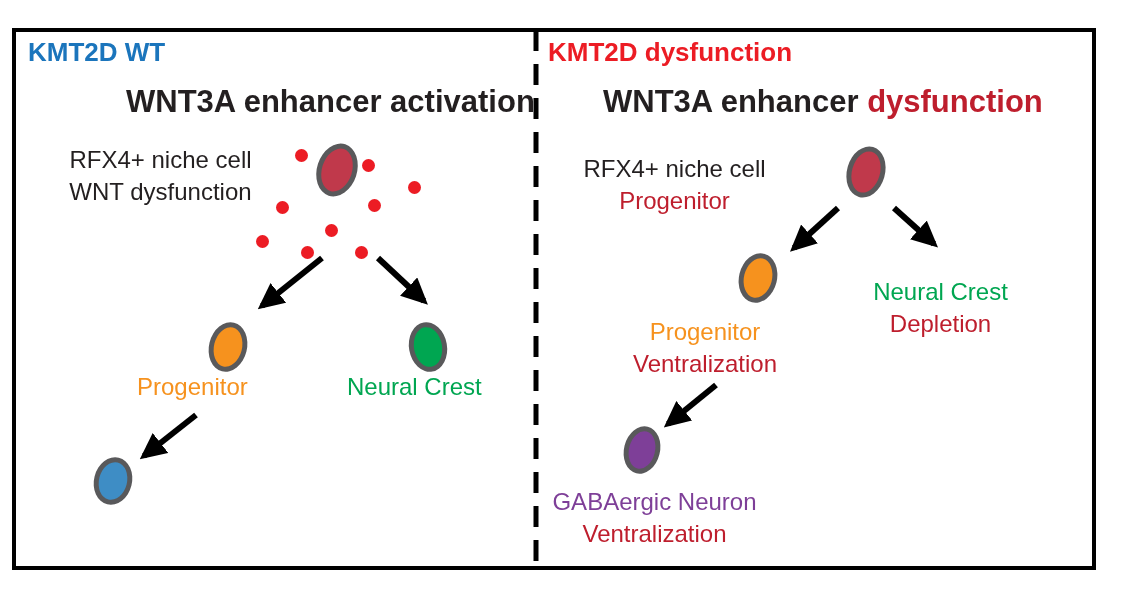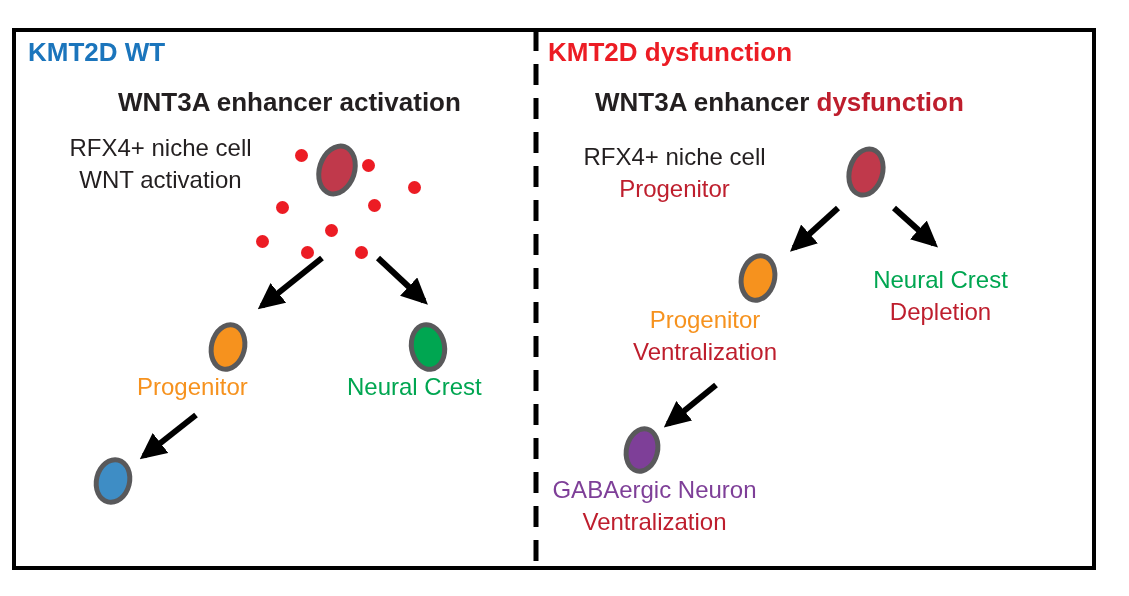--- a/index.html
+++ b/index.html
@@ -13,23 +13,23 @@
   .figure { position: absolute; left: 0; top: 0; width: 1129px; height: 596px; background: #fff; border-radius: 22px; }
   .frame {
     position: absolute; left: 12px; top: 28px; width: 1084px; height: 542px;
     border: 4px solid #000;
   }
   .overlay { position: absolute; left: 0; top: 0; width: 1129px; height: 596px; pointer-events: none; }
 
   .txt { position: absolute; white-space: nowrap; line-height: 32px; color: #231f20; }
   .bold { font-weight: bold; }
   .sz-title { font-size: 26px; }
-  .sz-head { font-size: 26px; }
+  .sz-head { font-size: 31px; margin-left: 8px; }
   .sz-label { font-size: 24px; }
-  .center { text-align: center; }
+  .center { text-align: center; margin-top: 12px; }
   .block span { display: block; }
 
   .c-blue   { color: var(--text_blue); }
   .c-red    { color: var(--bright_red); }
   .c-darkred{ color: var(--dark_red); }
   .c-orange { color: var(--orange); }
   .c-green  { color: var(--green); }
   .c-purple { color: var(--purple); }
 
   .cell {
@@ -94,21 +94,21 @@
     <line x1="894" y1="208" x2="934" y2="244" stroke="#000" stroke-width="6" marker-end="url(#ah)"></line>
     <line x1="716" y1="385" x2="668" y2="424" stroke="#000" stroke-width="6" marker-end="url(#ah)"></line>
   </svg>
 
   <div class="txt sz-title bold c-blue left-title">KMT2D WT</div>
 
   <div class="txt sz-head bold left-head">WNT3A enhancer activation</div>
 
   <div class="txt sz-label center block left-niche">
     <span>RFX4+ niche cell</span>
-    <span>WNT activation</span>
+    <span>WNT dysfunction</span>
   </div>
 
   <div class="cell cell-crimson cell-l-niche"></div>
   <div class="dot" style="left:295px;top:149px"></div>
   <div class="dot" style="left:362px;top:159px"></div>
   <div class="dot" style="left:408px;top:181px"></div>
   <div class="dot" style="left:276px;top:201px"></div>
   <div class="dot" style="left:368px;top:199px"></div>
   <div class="dot" style="left:325px;top:224px"></div>
   <div class="dot" style="left:256px;top:235px"></div>

